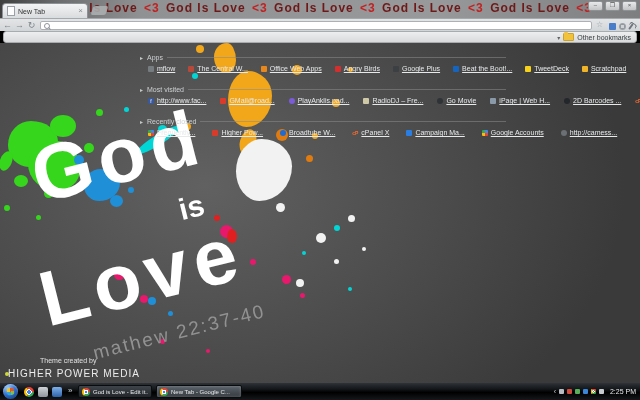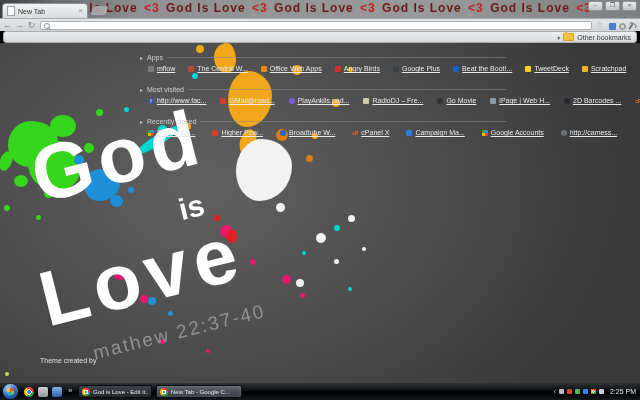--- a/index.html
+++ b/index.html
@@ -301,20 +301,21 @@
         <span class="ltxt">Google Accounts</span>
       </a>
     <a class="lnk">
         <span class="lic" style="background:#6b7075;border-radius:50%"></span>
         <span class="ltxt">http://camess...</span>
       </a>
   </div>
 
   <div class="footer-credit">Theme created by</div>
   <div class="footer-dot"></div>
+  <div class="footer-brand">HIGHER POWER MEDIA</div>
 </div>
 
 <div class="band taskbar">
   <div class="orb">
       <div class="orb-flag"></div>
     </div>
   <div class="ql chrome-ico" style="left:24px"></div>
   <div class="ql ql-gray" style="left:38px"></div>
   <div class="ql ql-blue" style="left:52px"></div>
   <div class="tb-chev">»</div>

